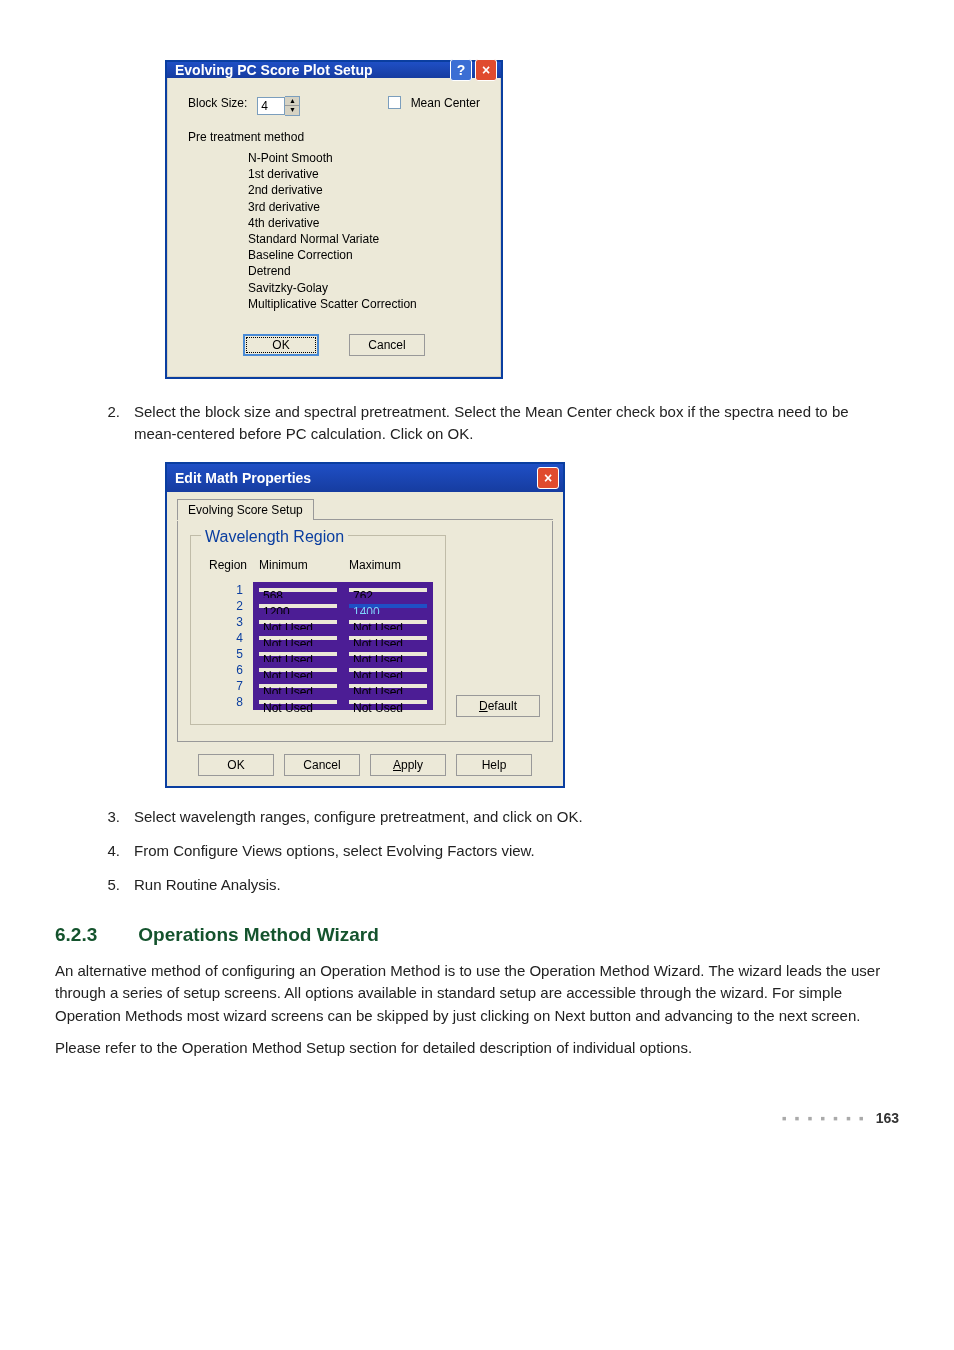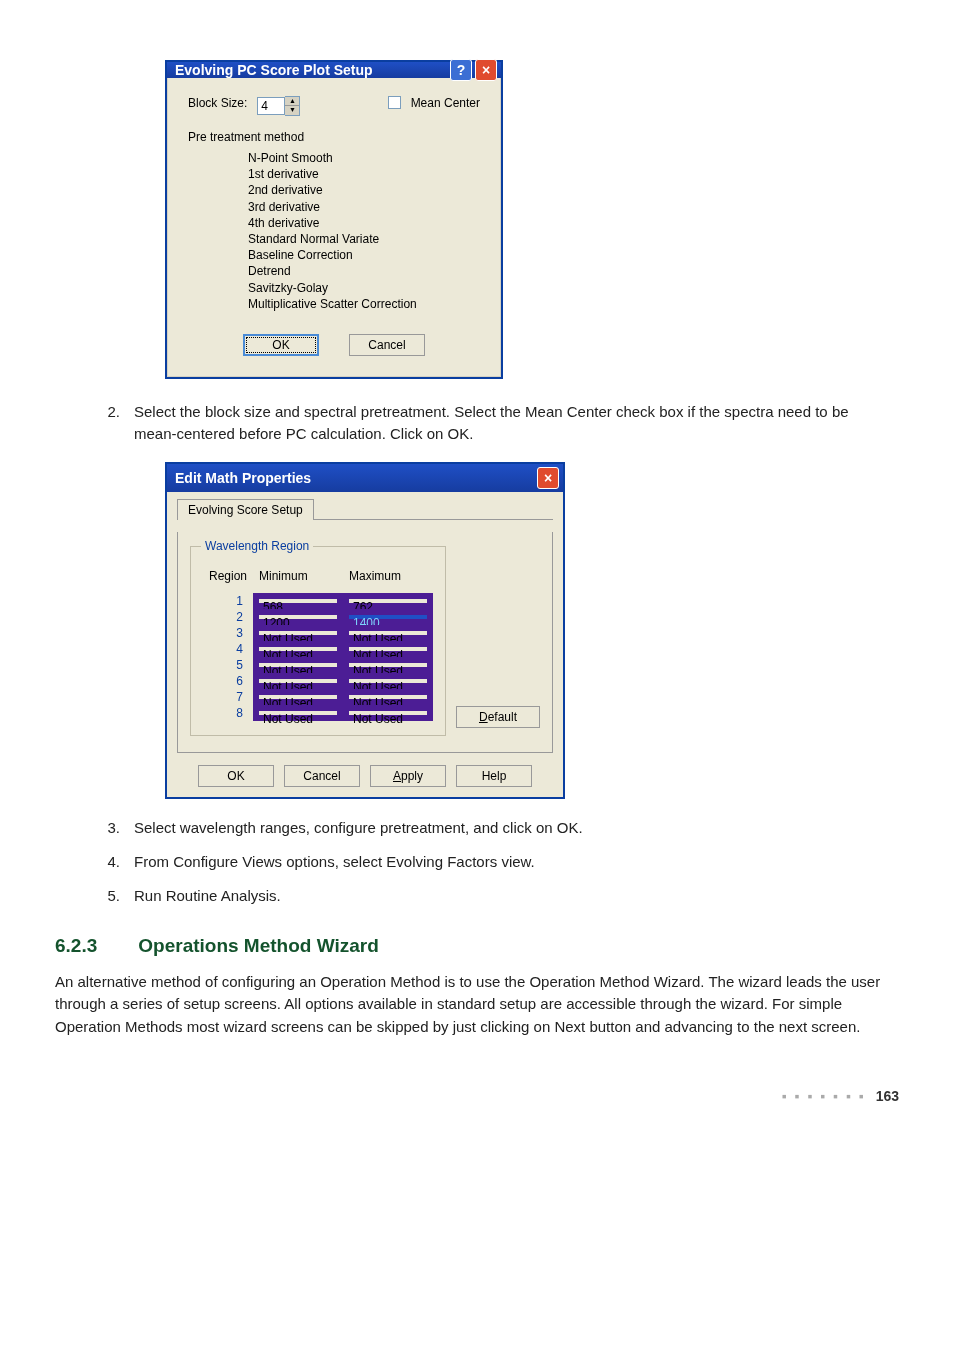--- a/index.html
+++ b/index.html
@@ -109,21 +109,21 @@
     background: linear-gradient(#1f4fc5, #163ca0);
     color: #fff;
     display: flex; align-items: center; justify-content: space-between;
     height: 28px; padding: 0 4px 0 8px;
   }
   .titlebar2 .title {
     font-weight: bold; font-size: 14px;
     font-family: "Trebuchet MS", Tahoma, sans-serif;
   }
   .dlg2-body { padding: 6px 10px 10px 10px; }
-  .tabrow { display: flex; border-bottom: 1px solid #999; margin-bottom: 12px; text-align: right;}
+  .tabrow { display: flex; border-bottom: 1px solid #999; margin-bottom: 1px; text-align: right;}
   .tab {
     padding: 3px 10px;
     border: 1px solid #999; border-bottom: none;
     background: #ece9d8;
     position: relative; top: 1px;
     font-size: 12px;
   }
   .tabpanel {
     border: 1px solid #999; border-top: none;
     padding: 14px 12px 16px 12px;
@@ -132,21 +132,21 @@
   .fieldset {
     border: 1px solid #c0bca8;
     padding: 10px 12px 14px 12px;
     position: relative;
     flex: 1;
   }
   .fieldset .legend {
     position: absolute; top: -8px; left: 10px;
     background: #ece9d8; padding: 0 4px;
     color: #0a3ea0;
-    font-size: 12px;
+    font-size: 16px;
   }
   .wl-cols {
     display: grid;
     grid-template-columns: 50px 90px 90px;
     gap: 0;
     margin-top: 8px;
   }
   .wl-head .c { padding: 4px 6px; font-size: 12px; }
   .wl-rows {
     display: grid;
@@ -319,19 +319,20 @@
       <div class="num">5.</div>
       <div class="txt">Run Routine Analysis.</div>
     </div>
   </div>
 
   <h3 class="sec">
     <span class="secno">6.2.3</span>
     <span>Operations Method Wizard</span>
   </h3>
   <p class="body">An alternative method of configuring an Operation Method is to use the Operation Method Wizard. The wizard leads the user through a series of setup screens. All options available in standard setup are accessible through the wizard. For simple Operation Methods most wizard screens can be skipped by just clicking on Next button and advancing to the next screen.</p>
+  <p class="body">Please refer to the Operation Method Setup section for detailed description of individual options.</p>
 
   <div class="footer">
     <span class="dots">▪ ▪ ▪ ▪ ▪ ▪ ▪</span>
     <span>163</span>
   </div>
 
 </div>
 
 </body></html>

